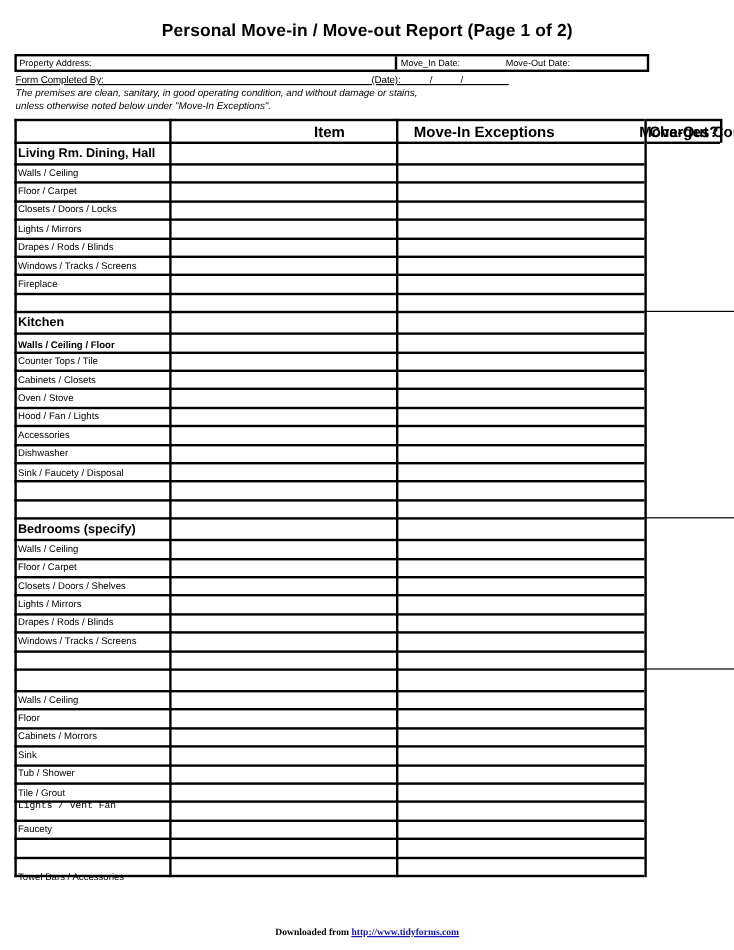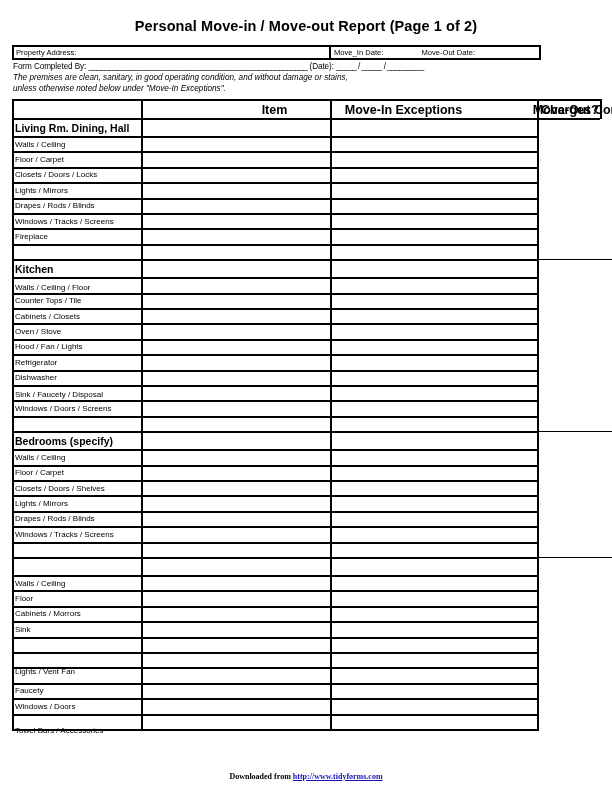--- a/index.html
+++ b/index.html
@@ -70,20 +70,21 @@
 
   
   .form-line {
     position: absolute;
     left: 13px;
     top: 62px;
     width: 560px;
     font-size: 8.2px;
     white-space: nowrap;
     letter-spacing: -0.1px;
+    text-decoration: underline;
   }
   .form-line .rule { letter-spacing: -0.5px; }
 
   .premise-1 {
     position: absolute;
     left: 13px;
     top: 73px;
     font-size: 8.2px;
     font-style: italic;
     white-space: nowrap;
@@ -287,21 +288,21 @@
         <div class="cell c-in"></div>
         <div class="cell c-out"></div>
       </div>
       <div class="row" style="position: absolute; left: 0px; top: 160.2px; height: 18px;">
         <div class="cell c-item lbl-section">
           <span>Kitchen</span>
         </div>
         <div class="cell c-in"></div>
         <div class="cell c-out"></div>
       </div>
-      <div class="row" style="position: absolute; left: 0px; top: 178.2px; height: 20px;">
+      <div class="row" style="position: absolute; left: 0px; top: 178.2px; height: 20px; font-weight: bold;">
         <div class="cell c-item lbl">
           <span>Walls / Ceiling / Floor</span>
         </div>
         <div class="cell c-in"></div>
         <div class="cell c-out"></div>
       </div>
       <div class="row" style="position: absolute; left: 0px; top: 193.6px; height: 15.4px;">
         <div class="cell c-item lbl">
           <span>Counter Tops / Tile</span>
         </div>
@@ -324,43 +325,40 @@
       </div>
       <div class="row" style="position: absolute; left: 0px; top: 239.8px; height: 15.4px;">
         <div class="cell c-item lbl">
           <span>Hood / Fan / Lights</span>
         </div>
         <div class="cell c-in"></div>
         <div class="cell c-out"></div>
       </div>
       <div class="row" style="position: absolute; left: 0px; top: 255.2px; height: 15.4px;">
         <div class="cell c-item lbl">
-          <span>Refrigerator</span>
+          <span>Accessories</span>
         </div>
         <div class="cell c-in"></div>
         <div class="cell c-out"></div>
       </div>
       <div class="row" style="position: absolute; left: 0px; top: 270.6px; height: 15.4px;">
         <div class="cell c-item lbl">
           <span>Dishwasher</span>
         </div>
         <div class="cell c-in"></div>
         <div class="cell c-out"></div>
       </div>
       <div class="row" style="position: absolute; left: 0px; top: 286px; height: 17px;">
         <div class="cell c-item lbl">
           <span>Sink / Faucety / Disposal</span>
         </div>
         <div class="cell c-in"></div>
         <div class="cell c-out"></div>
       </div>
       <div class="row" style="position: absolute; left: 0px; top: 301.4px; height: 15.4px;">
-        <div class="cell c-item lbl">
-          <span>Windows / Doors / Screens</span>
-        </div>
         <div class="cell c-in"></div>
         <div class="cell c-out"></div>
       </div>
       <div class="row" style="position: absolute; left: 0px; top: 316.8px; height: 15.4px;">
         <div class="cell c-item lbl"></div>
         <div class="cell c-in"></div>
         <div class="cell c-out"></div>
       </div>
       <div class="row" style="position: absolute; left: 0px; top: 332.2px; height: 18px;">
         <div class="cell c-item lbl-section">
@@ -442,45 +440,48 @@
         <div class="cell c-out"></div>
       </div>
       <div class="row" style="position: absolute; left: 0px; top: 522.2px; height: 15.4px;">
         <div class="cell c-item lbl">
           <span>Sink</span>
         </div>
         <div class="cell c-in"></div>
         <div class="cell c-out"></div>
       </div>
       <div class="row" style="position: absolute; left: 0px; top: 537.6px; height: 15.4px;">
+        <div class="cell c-item lbl">
+          <span>Tub / Shower</span>
+        </div>
         <div class="cell c-in"></div>
         <div class="cell c-out"></div>
       </div>
       <div class="row" style="position: absolute; left: 0px; top: 553px; height: 15.4px;">
-        <div class="cell c-in"></div>
-        <div class="cell c-out"></div>
-      </div>
-      <div class="row" style="position: absolute; left: 0px; top: 564px; height: 15.4px;">
+        <div class="cell c-item lbl">
+          <span>Tile / Grout</span>
+        </div>
+        <div class="cell c-in"></div>
+        <div class="cell c-out"></div>
+      </div>
+      <div class="row" style="position: absolute; left: 0px; top: 564px; height: 15.4px; font-family: Liberation Mono, monospace;">
         <div class="cell c-item lbl">
           <span>Lights / Vent Fan</span>
         </div>
         <div class="cell c-in"></div>
         <div class="cell c-out"></div>
       </div>
       <div class="row" style="position: absolute; left: 0px; top: 583.8px; height: 15.4px;">
         <div class="cell c-item lbl">
           <span>Faucety</span>
         </div>
         <div class="cell c-in"></div>
         <div class="cell c-out"></div>
       </div>
       <div class="row" style="position: absolute; left: 0px; top: 599.2px; height: 15.4px;">
-        <div class="cell c-item lbl">
-          <span>Windows / Doors</span>
-        </div>
         <div class="cell c-in"></div>
         <div class="cell c-out"></div>
       </div>
       <div class="row" style="position: absolute; left: 0px; top: 614.6px; height: 32px;">
         <div class="cell c-item lbl">
           <span>Towel Bars / Accessories</span>
         </div>
         <div class="cell c-in"></div>
         <div class="cell c-out"></div>
       </div>

